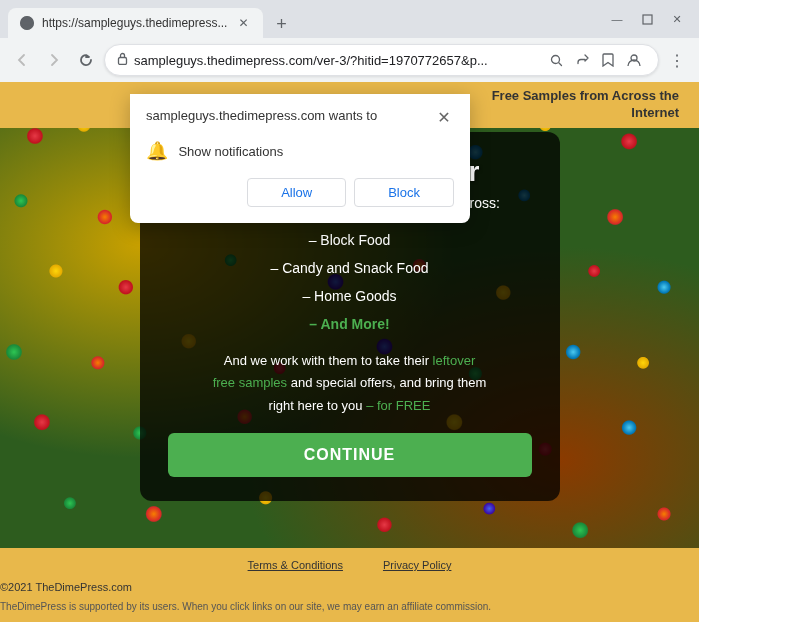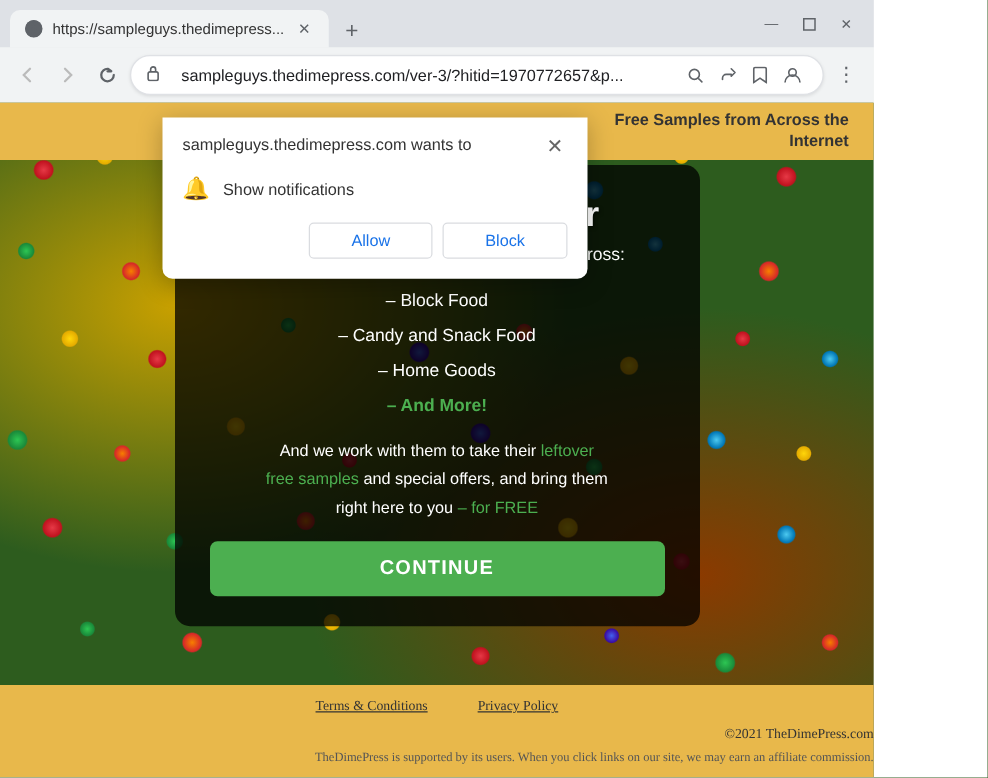--- a/index.html
+++ b/index.html
@@ -121,21 +121,21 @@
     }
     .nav-btn.disabled { color: #bbb; cursor: default; }
     .address-box {
       flex: 1;
       height: 32px;
       background: #fff;
       border-radius: 16px;
       display: flex;
       align-items: center;
       padding: 0 12px;
-      gap: 17px;
+      gap: 6px;
       border: 1px solid #dfe1e5;
       box-shadow: 0 1px 3px rgba(0,0,0,0.1);
     }
     .lock-icon {
       font-size: 12px;
       color: #5f6368;
     }
     .address-text {
       flex: 1;
       font-size: 13px;
@@ -346,25 +346,24 @@
     }
 
     
     .site-footer {
       position: absolute;
       bottom: 0;
       left: 0;
       right: 0;
       background: #e8b84b;
       padding: 8px 0 6px;
-      text-align: right;
+      text-align: left;
       font-size: 11px;
       color: #333;
       line-height: 1.8;
-      font-family: Liberation Serif, serif;
     }
     .footer-links {
       display: flex;
       justify-content: center;
       gap: 40px;
       margin-bottom: 2px;
     }
     .footer-link {
       text-decoration: underline;
       color: #333;

